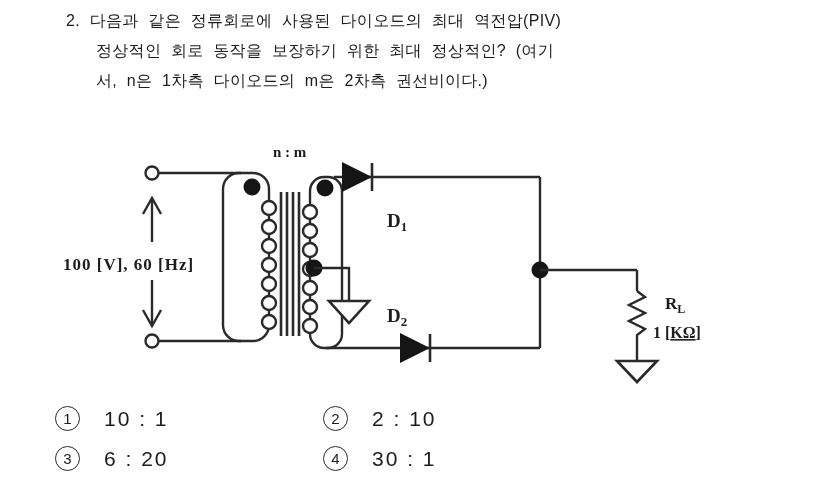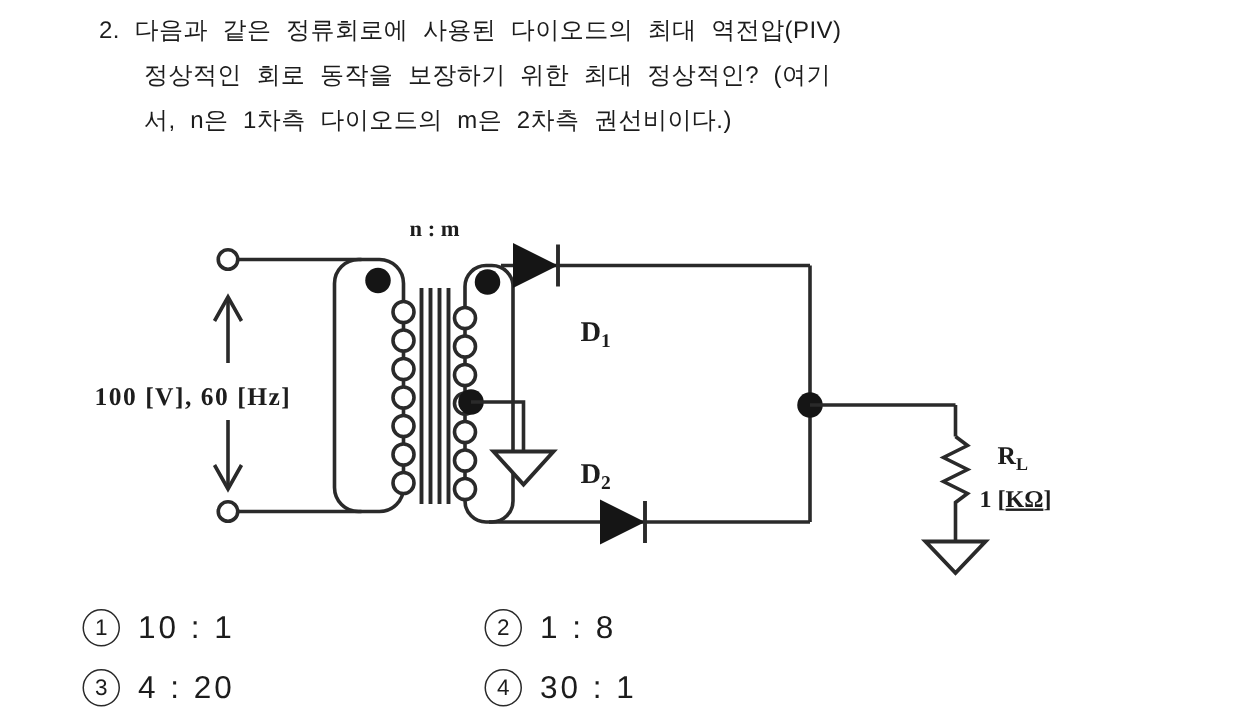--- a/index.html
+++ b/index.html
@@ -24,21 +24,21 @@
   
   .option{
     position:absolute;display:flex;align-items:center;
     font-size:21px;color:#1c1c1c;
   }
   .opt-circle{
     width:23px;height:23px;border:1.6px solid #2a2a2a;border-radius:50%;
     display:flex;align-items:center;justify-content:center;
     font-size:15px;flex:0 0 auto;
   }
-  .opt-text{margin-left:12px;letter-spacing:2px;white-space:nowrap;}
+  .opt-text{margin-left:24px;letter-spacing:2px;white-space:nowrap;}
   .opt-1{left:55px;top:406px;}
   .opt-2{left:323px;top:406px;}
   .opt-3{left:55px;top:446px;}
   .opt-4{left:323px;top:446px;}
 </style>
 </head>
 <body>
 
 <div class="question">
   <div class="q-line">2. 다음과 같은 정류회로에 사용된 다이오드의 최대 역전압(PIV)</div>
@@ -128,22 +128,22 @@
   <text x="598" y="198" font-size="16"><tspan>1 [</tspan><tspan text-decoration="underline">KΩ</tspan><tspan>]</tspan></text>
 </svg>
 </div>
 
 <div class="option opt-1">
   <span class="opt-circle">1</span>
   <span class="opt-text">10 : 1</span>
 </div>
 <div class="option opt-2">
   <span class="opt-circle">2</span>
-  <span class="opt-text">1 : 8</span>
+  <span class="opt-text">2 : 10</span>
 </div>
 <div class="option opt-3">
   <span class="opt-circle">3</span>
-  <span class="opt-text">4 : 20</span>
+  <span class="opt-text">6 : 20</span>
 </div>
 <div class="option opt-4">
   <span class="opt-circle">4</span>
   <span class="opt-text">30 : 1</span>
 </div>
 
 </body></html>

